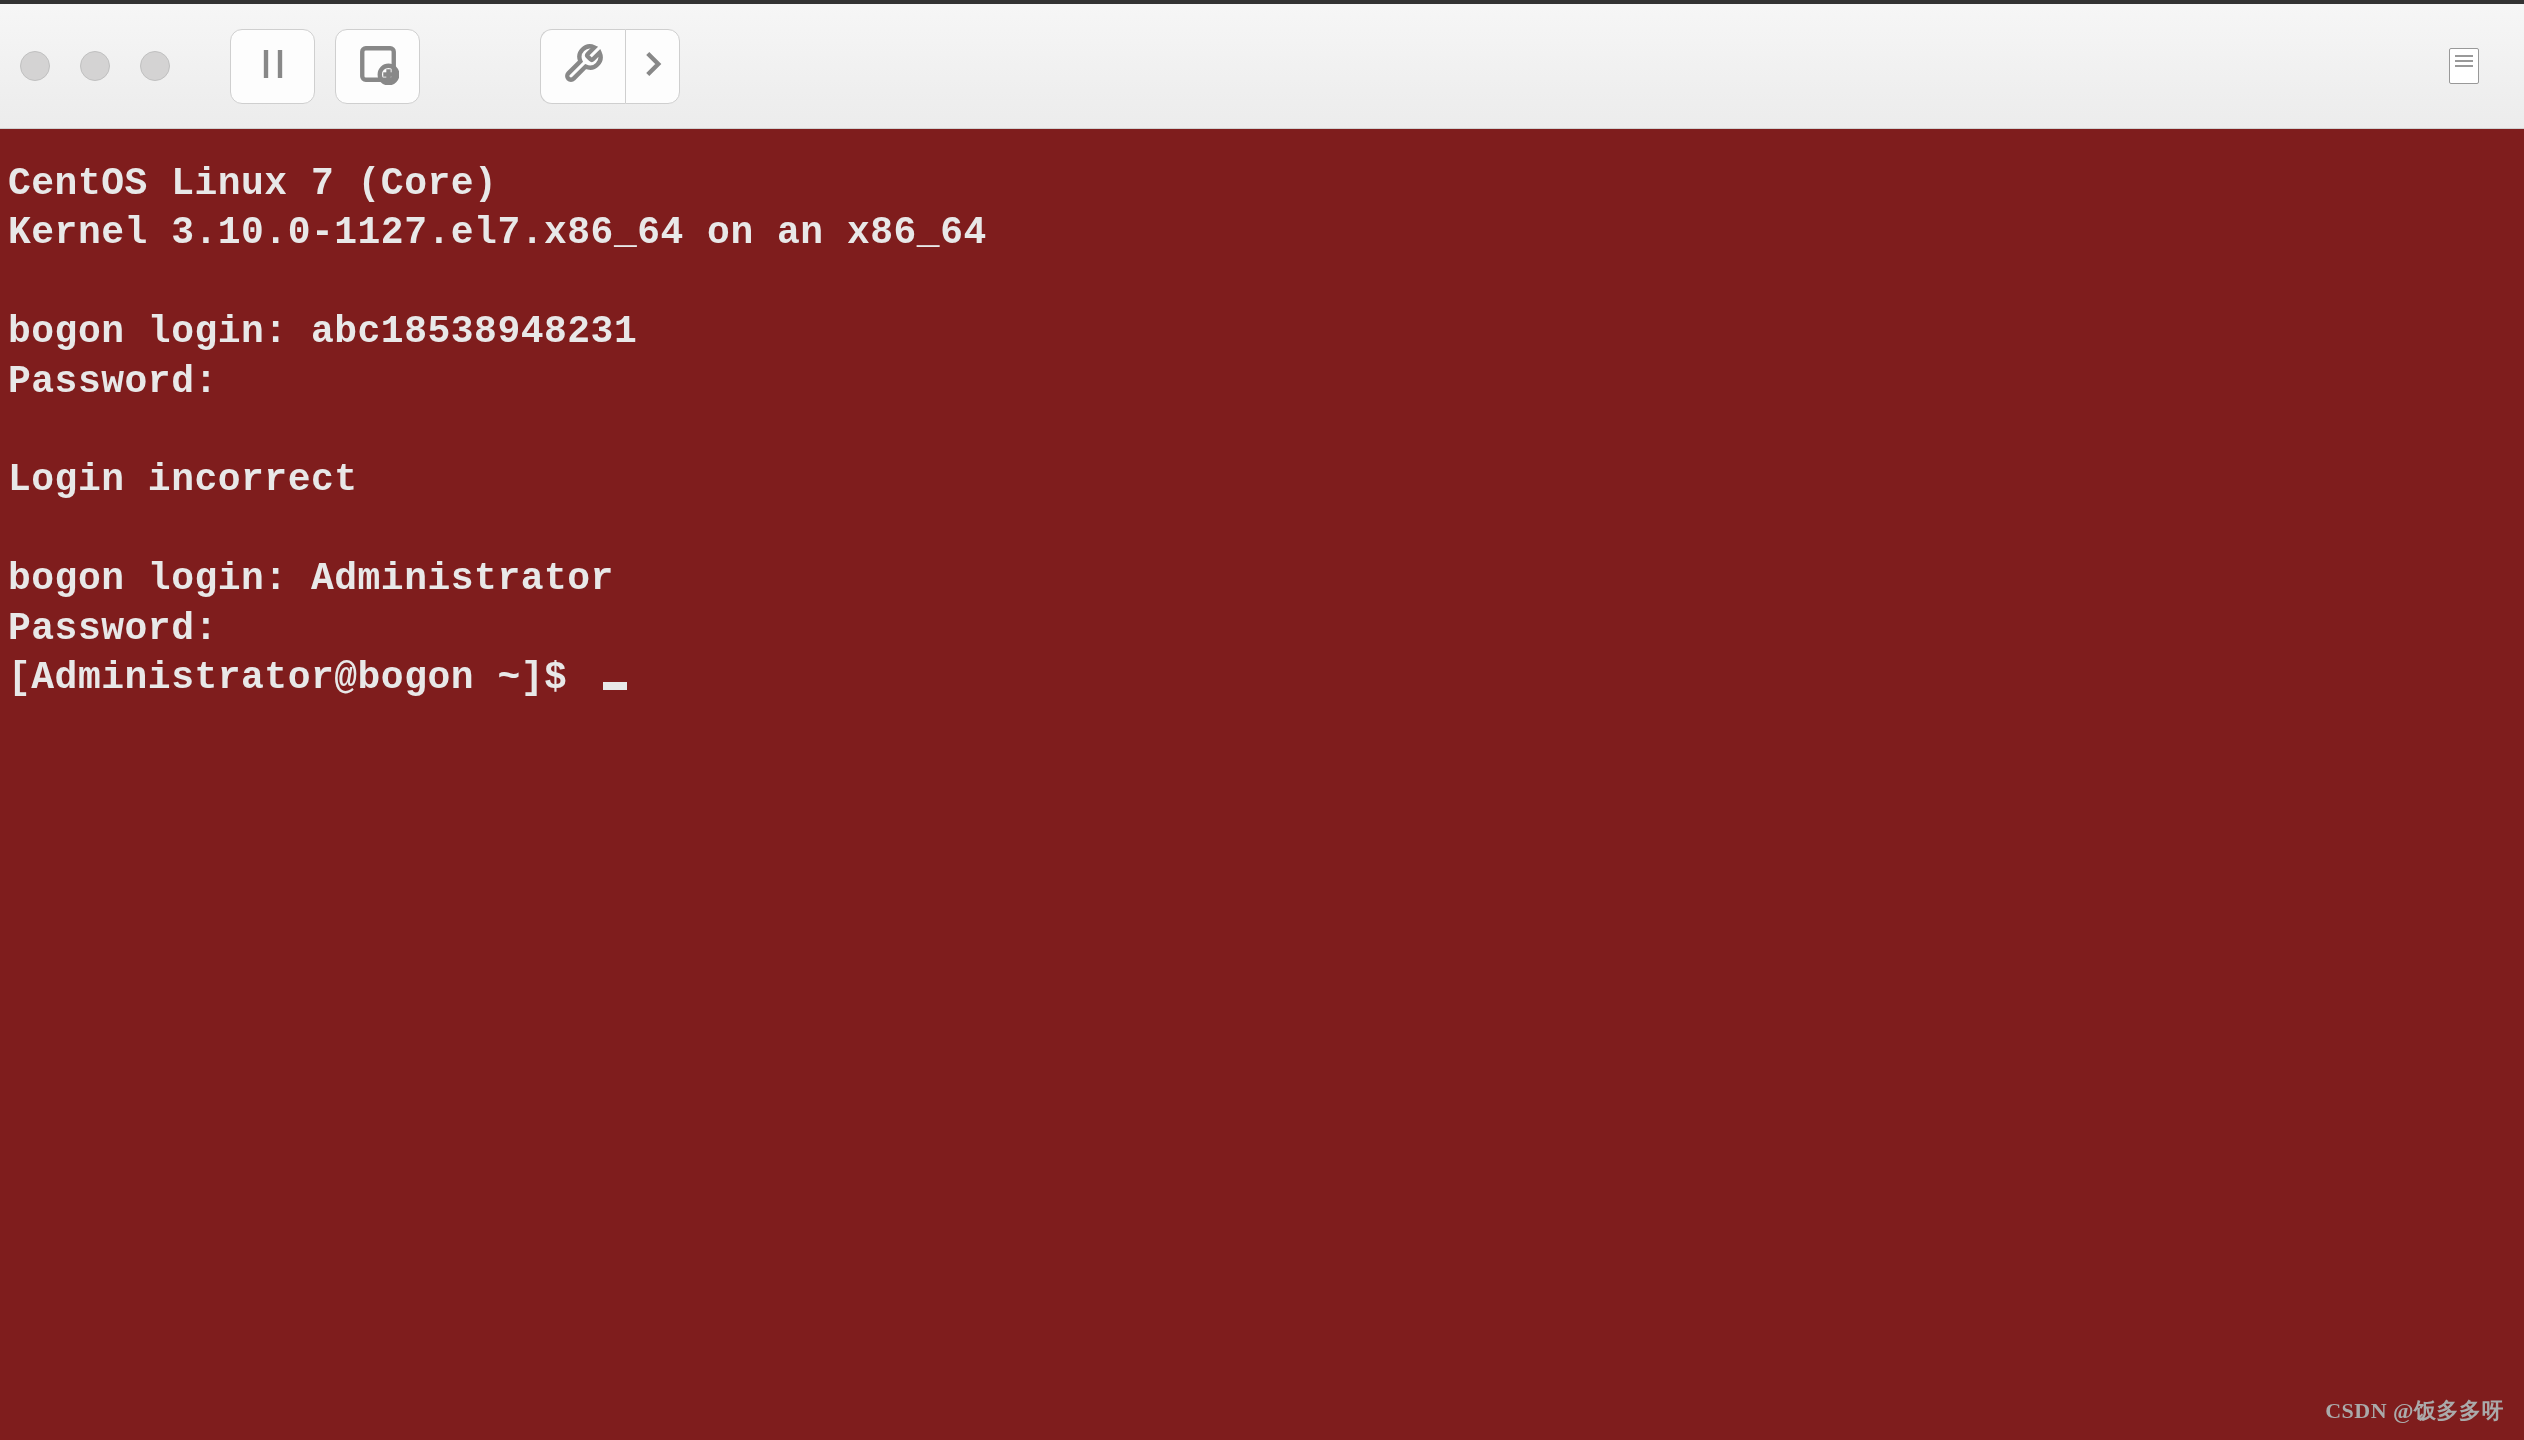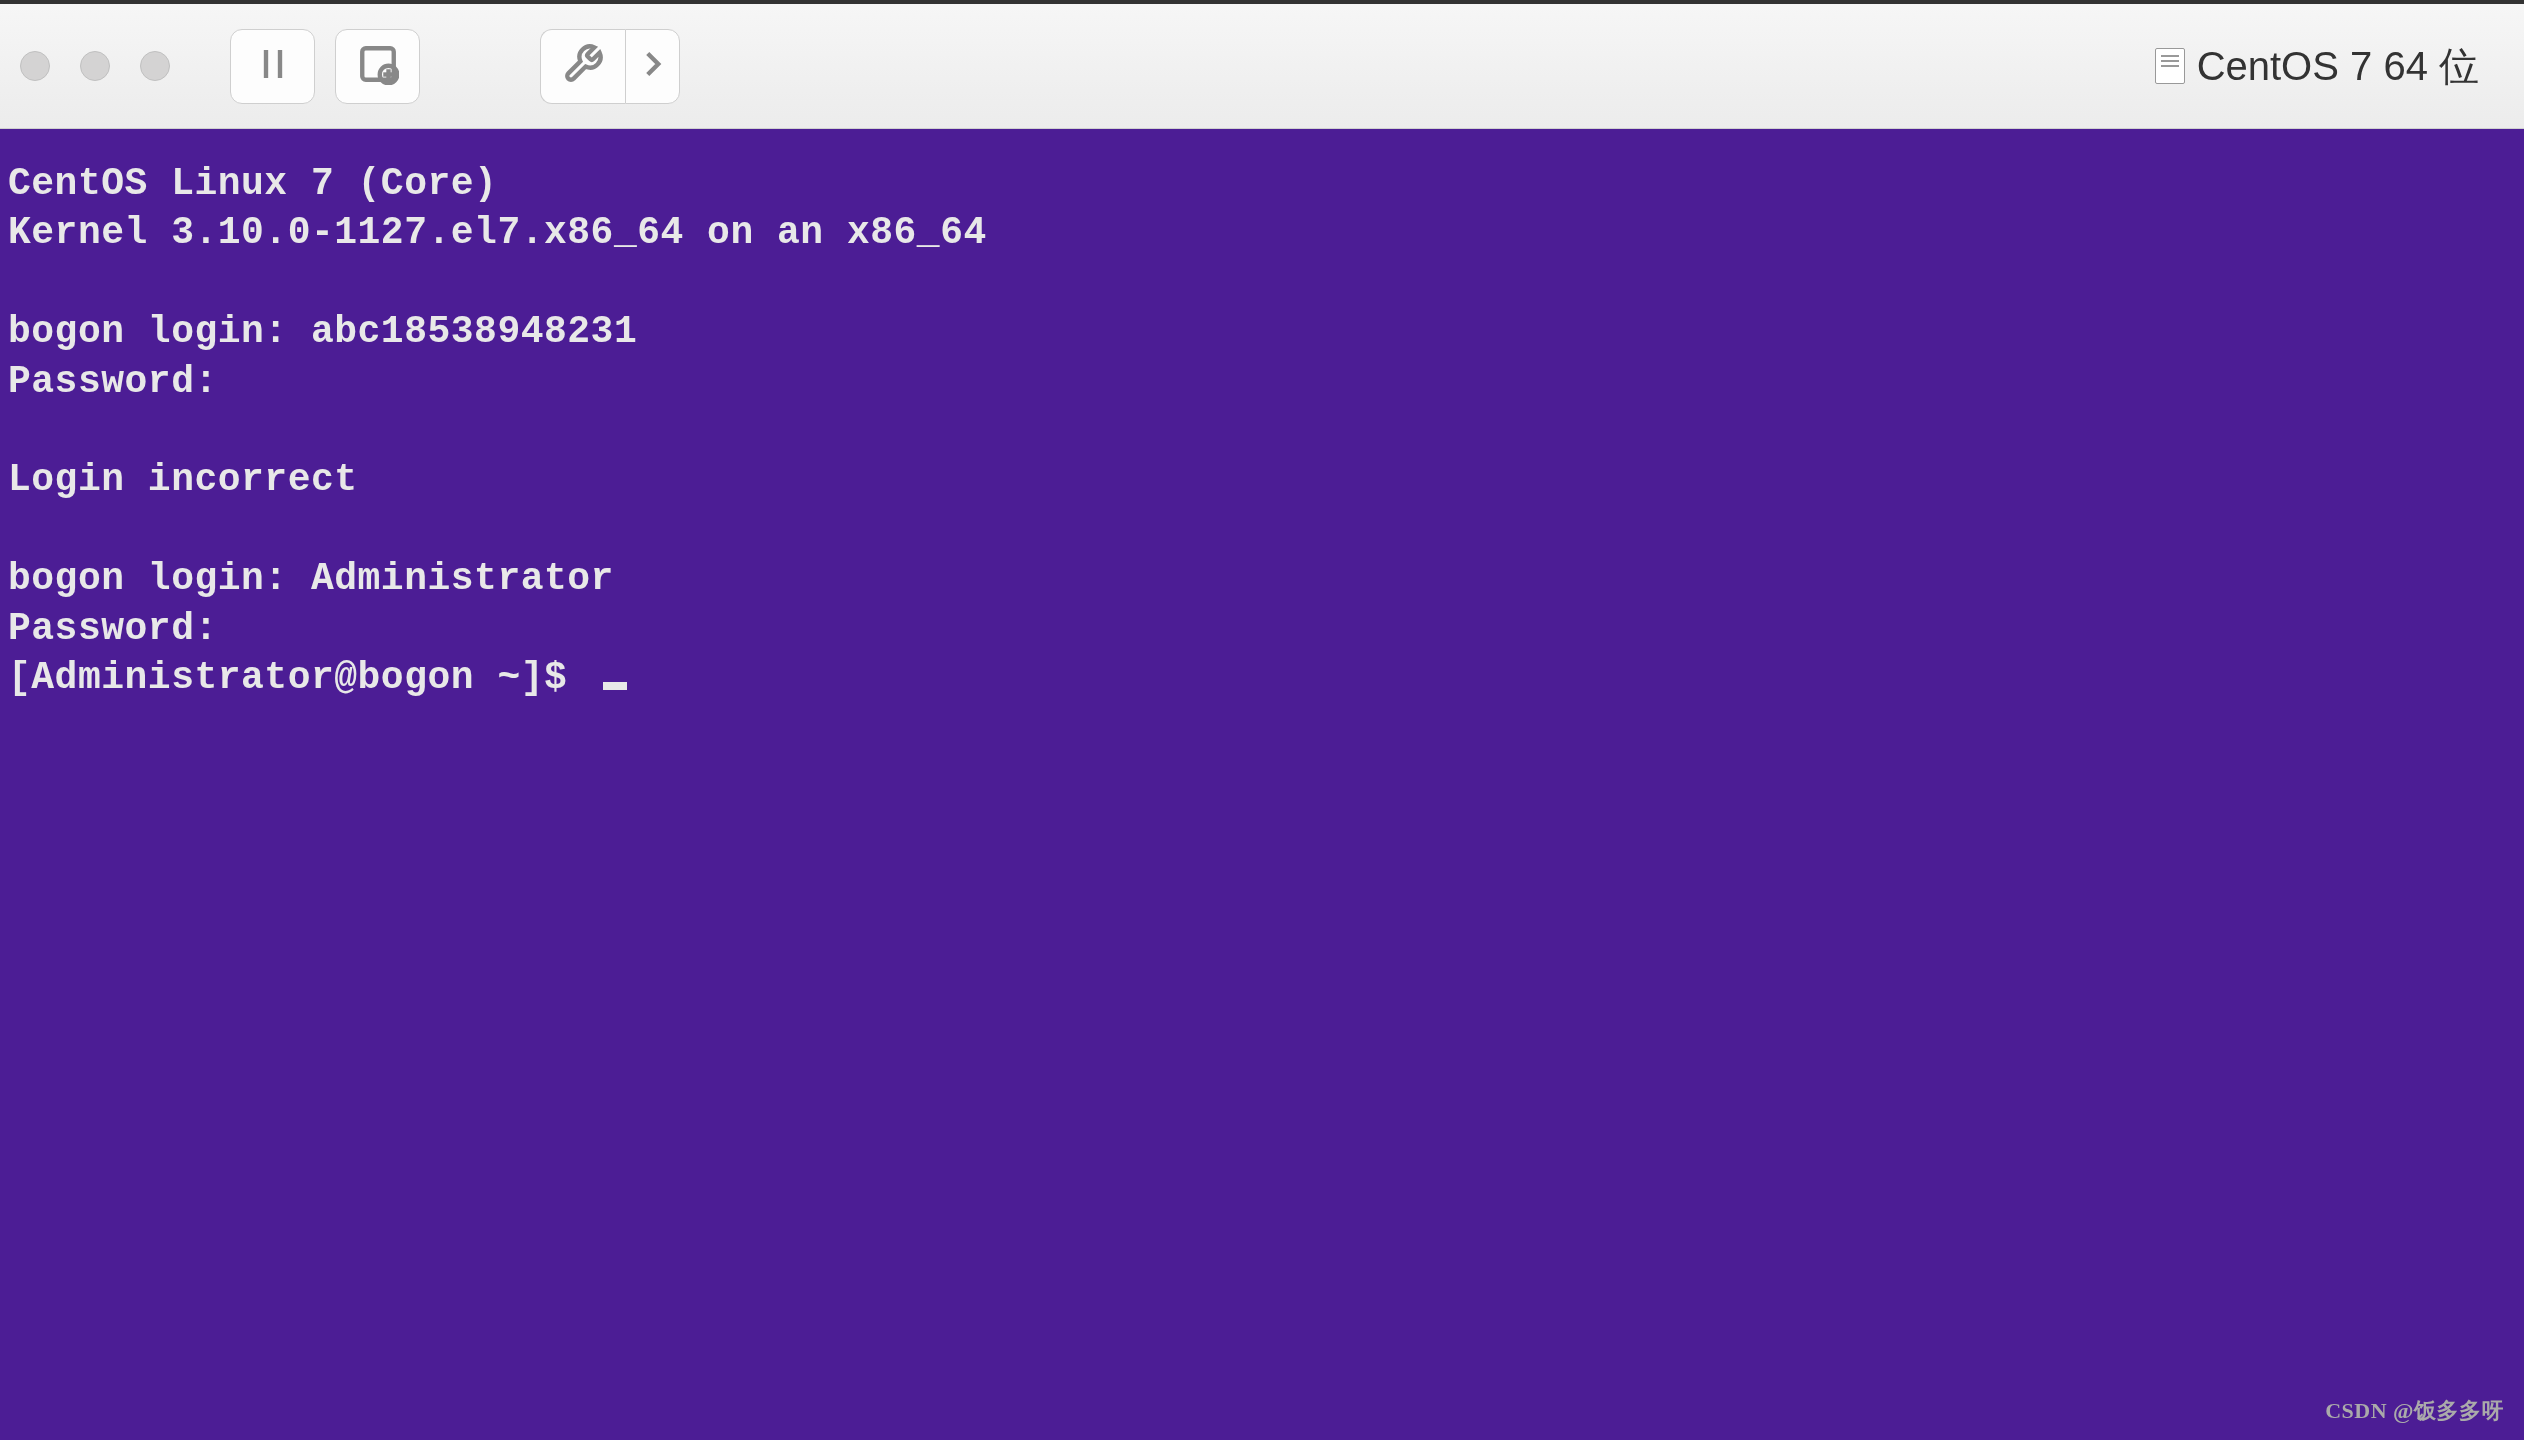--- a/index.html
+++ b/index.html
@@ -99,21 +99,21 @@
       content: '';
       position: absolute;
       top: 6px;
       left: 5px;
       right: 5px;
       height: 2px;
       background: #999;
       box-shadow: 0 5px 0 #999, 0 10px 0 #999;
     }
     .terminal {
-      background: #4c1d95;
+      background: #7f1d1d;
       width: 100%;
       height: calc(100% - 129px);
       padding: 30px 8px;
       font-family: "Courier New", Courier, monospace;
       font-size: 38px;
       font-weight: bold;
       color: #e8e8e8;
       line-height: 1.3;
       letter-spacing: 0.5px;
       position: relative;
@@ -184,21 +184,20 @@
       <span>
         <svg viewBox="0 0 24 24">
             <polyline points="9 18 15 12 9 6"></polyline>
           </svg>
       </span>
     </div>
   </div>
 
   <div class="toolbar-title">
     <span class="doc-icon"></span>
-    <span>CentOS 7 64 位</span>
   </div>
 </div>
 
 <div class="terminal">
   <div class="terminal-content"><span>CentOS Linux 7 (Core)</span>
 <span>Kernel 3.10.0-1127.el7.x86_64 on an x86_64</span>
 <span></span>
 <span>bogon login: abc18538948231</span>
 <span>Password:</span>
 <span></span>

